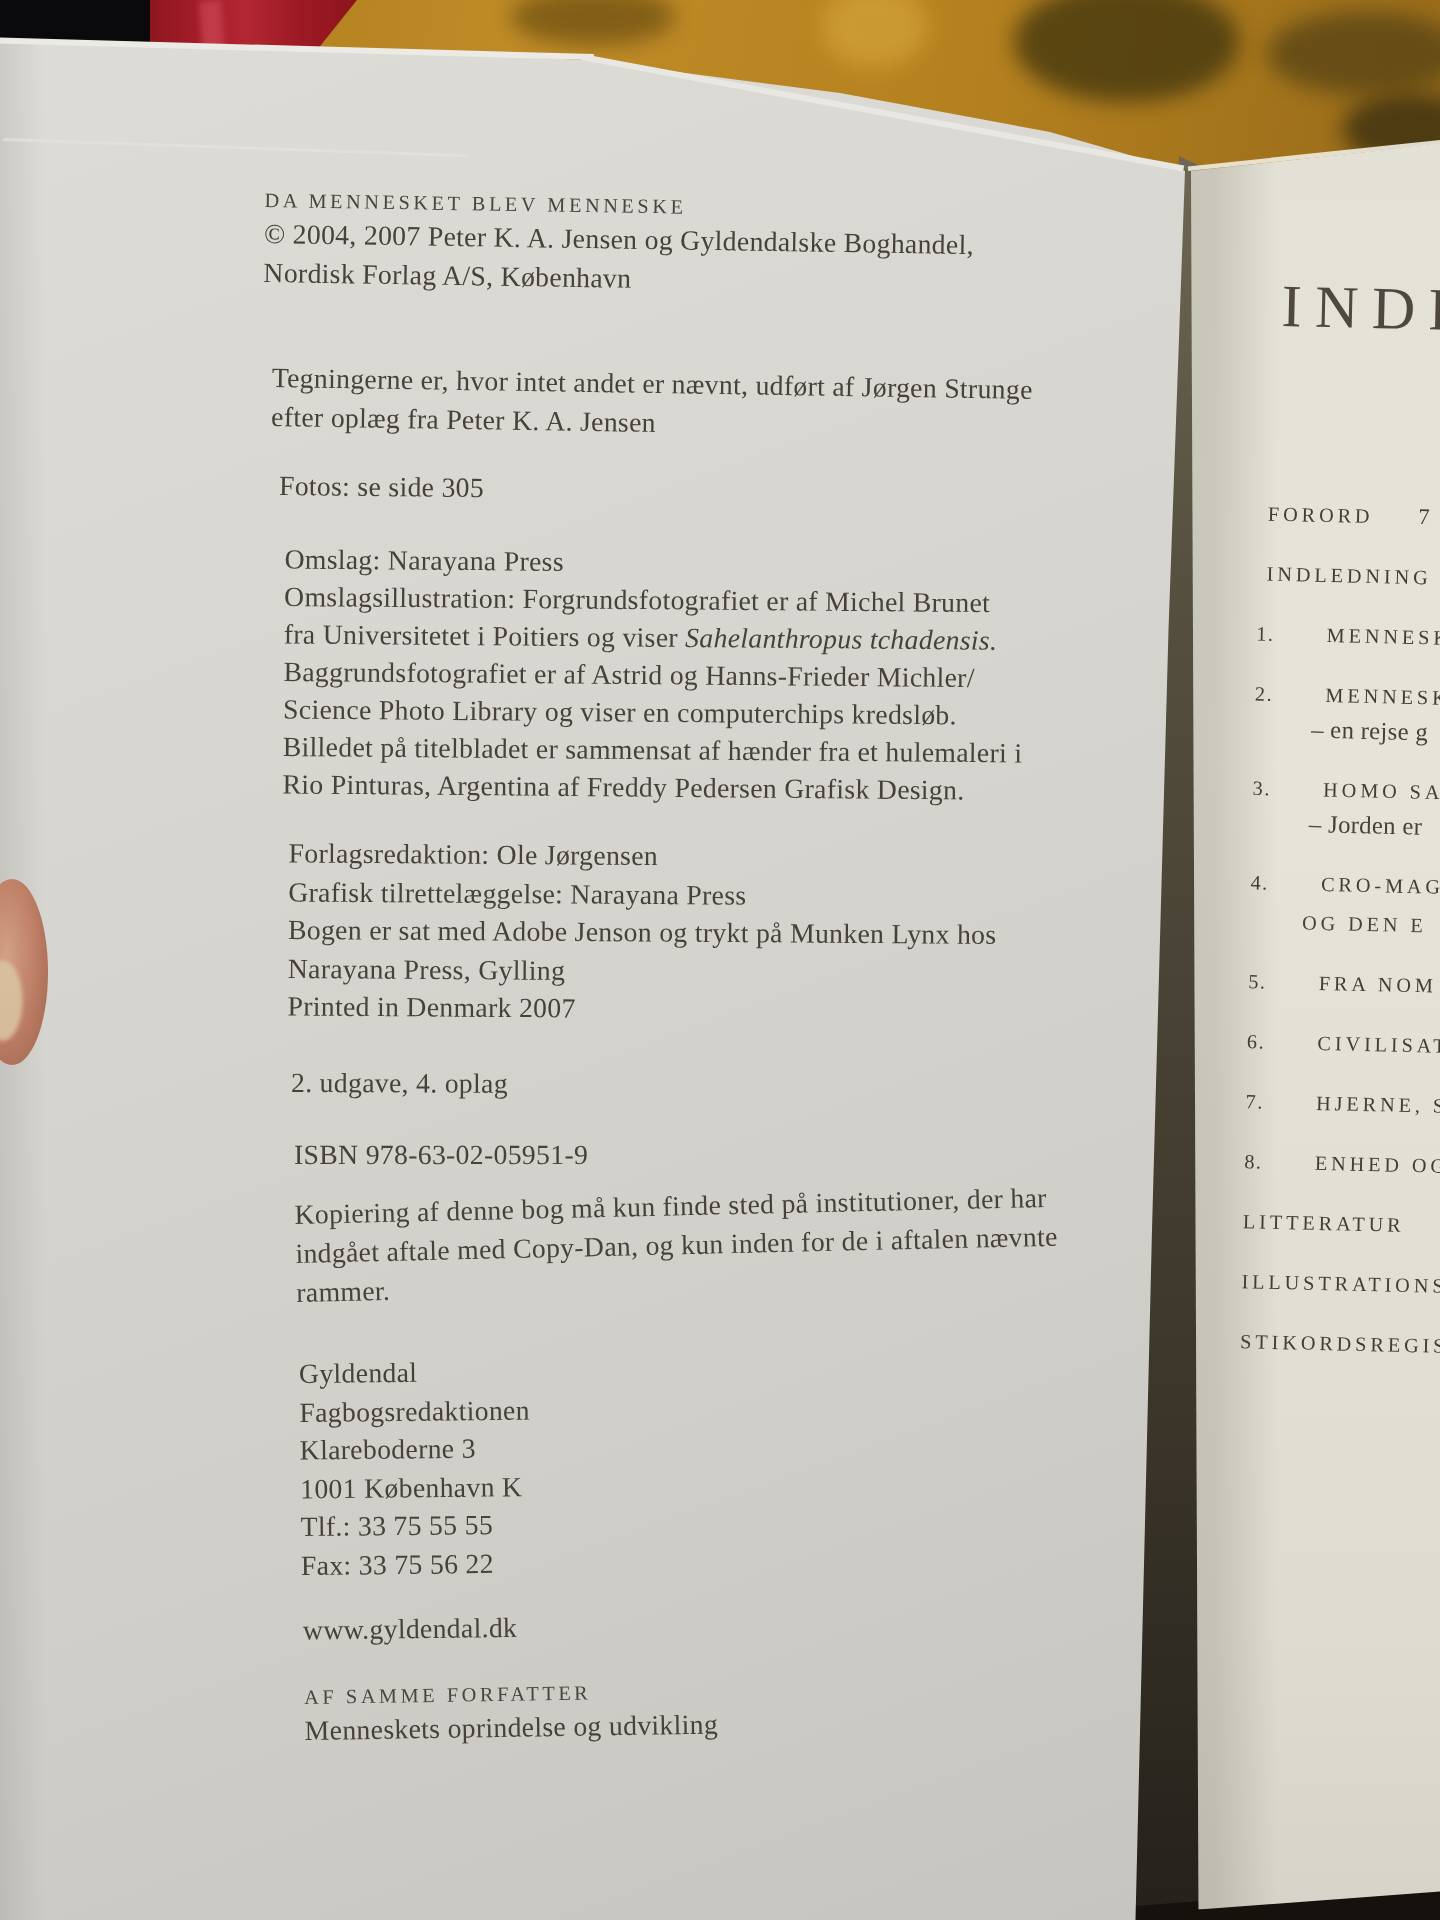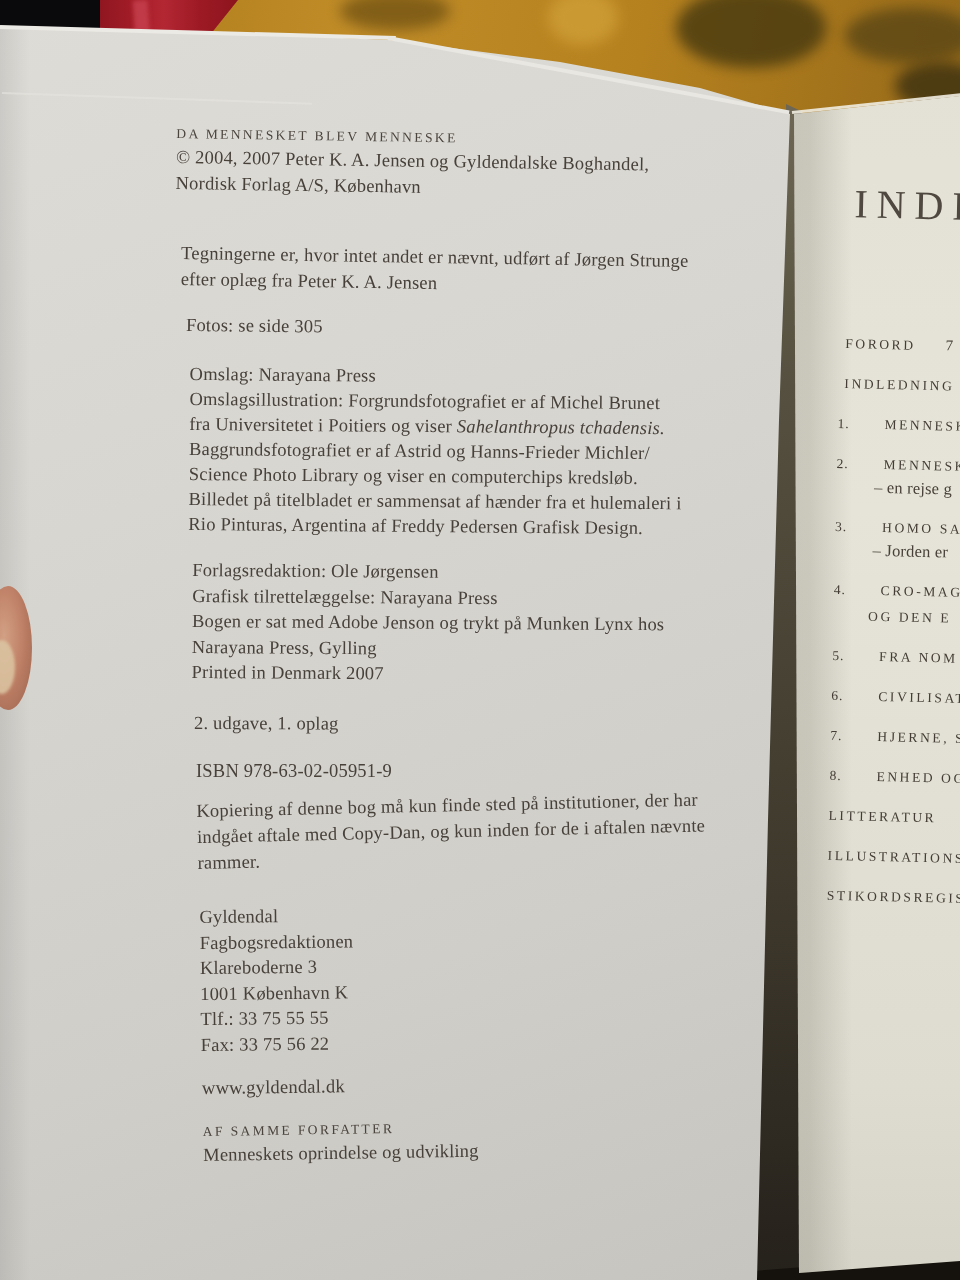--- a/index.html
+++ b/index.html
@@ -185,21 +185,21 @@
       <div>Rio Pinturas, Argentina af Freddy Pedersen Grafisk Design.</div>
     </div>
     <div class="blk b5">
       <div>Forlagsredaktion: Ole Jørgensen</div>
       <div>Grafisk tilrettelæggelse: Narayana Press</div>
       <div>Bogen er sat med Adobe Jenson og trykt på Munken Lynx hos</div>
       <div>Narayana Press, Gylling</div>
       <div>Printed in Denmark 2007</div>
     </div>
     <div class="blk b6">
-      <div>2. udgave, 1. oplag</div>
+      <div>2. udgave, 4. oplag</div>
     </div>
     <div class="blk b7">
       <div>ISBN 978-63-02-05951-9</div>
     </div>
     <div class="blk b8">
       <div>Kopiering af denne bog må kun finde sted på institutioner, der har</div>
       <div>indgået aftale med Copy-Dan, og kun inden for de i aftalen nævnte</div>
       <div>rammer.</div>
     </div>
     <div class="blk b9">

